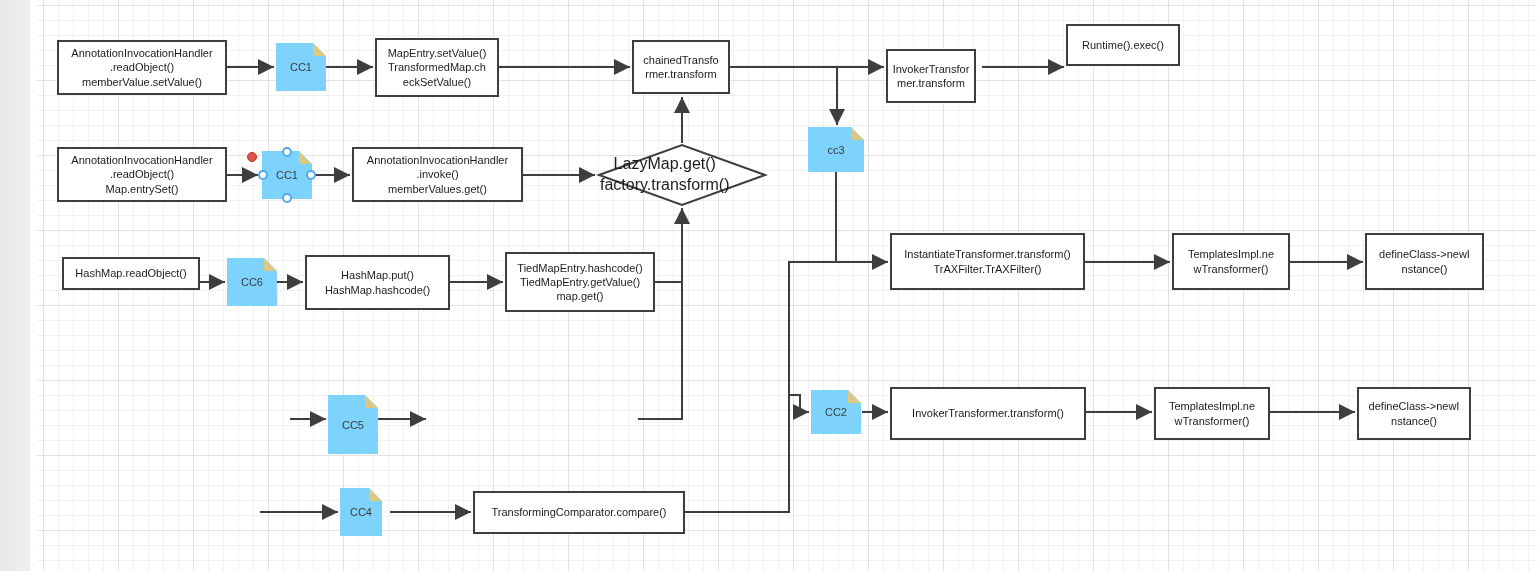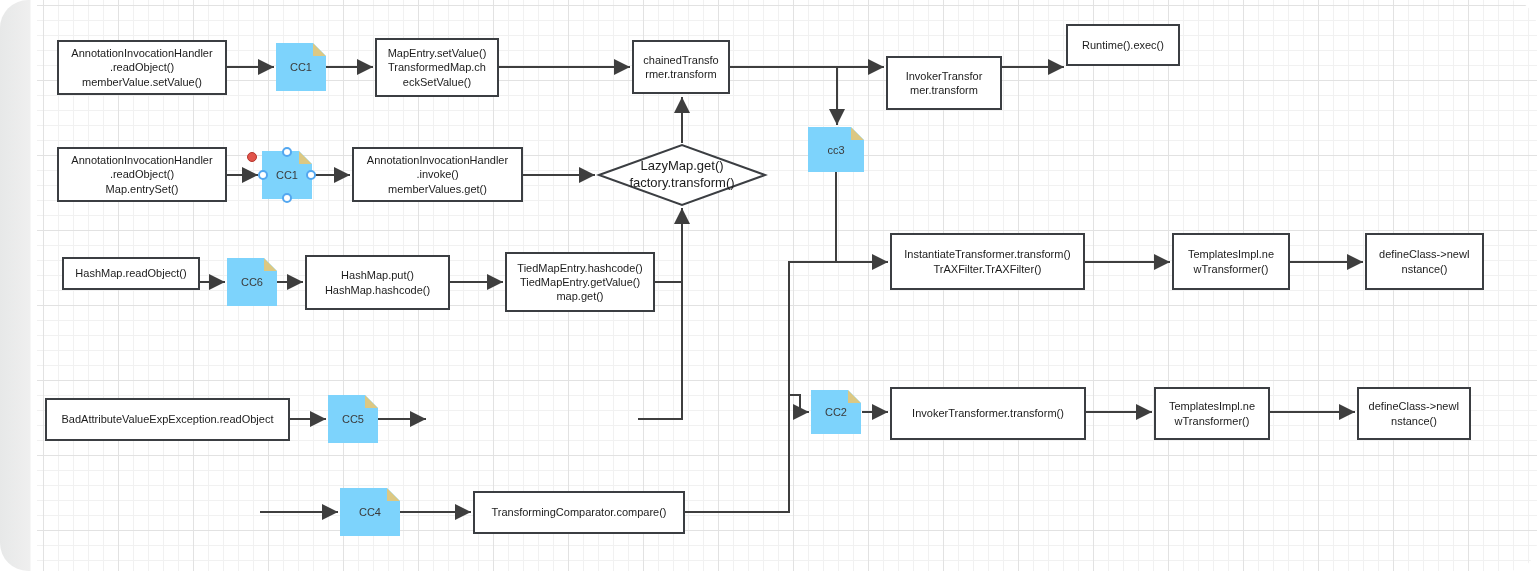--- a/index.html
+++ b/index.html
@@ -1,36 +1,36 @@
 <!DOCTYPE html>
 <html><head>
 <meta charset="utf-8">
 <style>
   html,body{margin:0;padding:0;background:#ffffff;}
   #canvas{position:relative;width:1537px;height:571px;overflow:hidden;
-          font-family:"Liberation Sans",sans-serif;border-radius:28px;}
+          font-family:"Liberation Sans",sans-serif;}
   #grid{position:absolute;left:37px;top:0;right:0;bottom:0;background-color:#ffffff;
     background-image:
       linear-gradient(to right,#e2e2e2 1px,transparent 1px),
       linear-gradient(to bottom,#e2e2e2 1px,transparent 1px),
       linear-gradient(to right,#f1f1f1 1px,transparent 1px),
       linear-gradient(to bottom,#f1f1f1 1px,transparent 1px);
     background-size:75px 75px,75px 75px,15px 15px,15px 15px;
     background-position:6px 5px;}
   #leftstrip{position:absolute;left:0;top:0;width:30px;height:100%;
     background:linear-gradient(to right,#e7e8e8,#efefef);border-right:1px solid #f7f7f7;}
   #edges{position:absolute;left:0;top:0;width:1537px;height:571px;z-index:1;}
   #edges polyline,#edges line{fill:none;stroke:#3e3e3e;stroke-width:2;}
   #edges polygon.diamond{fill:#ffffff;stroke:#3b3e42;stroke-width:2;}
   .node{position:absolute;z-index:2;box-sizing:border-box;background:#ffffff;
     border:2px solid #3b3e42;display:flex;align-items:center;justify-content:center;
     text-align:center;font-size:11px;line-height:1.3;color:#1c1c1c;
     white-space:pre-line;word-break:break-word;padding:1px 3px;}
-  .diamond-label{position:absolute;z-index:2;display:flex;align-items:center;justify-content:center;
-    text-align:center;font-size:13px;line-height:1.3;color:#1c1c1c;white-space:pre-line;}
+  .diamond-label{position:absolute;z-index:2;display:flex;align-items:center;justify-content:flex-start;
+    text-align:center;font-size:16px;line-height:1.3;color:#1c1c1c;white-space:pre-line;}
   .note{position:absolute;z-index:2;display:flex;align-items:center;justify-content:center;
     font-size:11px;color:#3a3a3a;background:#7dd3fc;
     clip-path:polygon(0 0,calc(100% - 13px) 0,100% 13px,100% 100%,0 100%);}
   .note::after{content:"";position:absolute;top:0;right:0;width:13px;height:13px;
     background:#DCC883;clip-path:polygon(0 0,100% 100%,0 100%);}
   .handle{position:absolute;z-index:5;width:10px;height:10px;border-radius:50%;
     box-sizing:border-box;background:#ffffff;border:2px solid #53a7f0;}
   .handle.red{background:#e2544b;border:1px solid #b5362d;}
 </style>
 </head>
@@ -87,21 +87,21 @@
 .readObject()
 memberValue.setValue()</span></div>
   <div class="note" style="left:276px;top:43px;width:50px;height:48px">
       <span>CC1</span>
     </div>
   <div class="node" style="left:375px;top:38px;width:124px;height:59px"><span>MapEntry.setValue()
 TransformedMap.ch
 eckSetValue()</span></div>
   <div class="node" style="left:632px;top:40px;width:98px;height:54px"><span>chainedTransfo
 rmer.transform</span></div>
-  <div class="node" style="left:886px;top:56px;width:116px;height:54px"><span>InvokerTransfor
+  <div class="node" style="left:886px;top:49px;width:90px;height:54px"><span>InvokerTransfor
 mer.transform</span></div>
   <div class="node" style="left:1066px;top:24px;width:114px;height:42px"><span>Runtime().exec()</span></div>
 
   <div class="node" style="left:57px;top:147px;width:170px;height:55px"><span>AnnotationInvocationHandler
 .readObject()
 Map.entrySet()</span></div>
   <div class="note" style="left:262px;top:151px;width:50px;height:48px">
       <span>CC1</span>
     </div>
   <div class="node" style="left:352px;top:147px;width:171px;height:55px"><span>AnnotationInvocationHandler
@@ -119,26 +119,25 @@
   <div class="node" style="left:62px;top:257px;width:138px;height:33px"><span>HashMap.readObject()</span></div>
   <div class="note" style="left:227px;top:258px;width:50px;height:48px">
       <span>CC6</span>
     </div>
   <div class="node" style="left:305px;top:255px;width:145px;height:55px"><span>HashMap.put()
 HashMap.hashcode()</span></div>
   <div class="node" style="left:505px;top:252px;width:150px;height:60px"><span>TiedMapEntry.hashcode()
 TiedMapEntry.getValue()
 map.get()</span></div>
 
-  <div class="node" style="left:45px;top:398px;width:245px;height:43px"><span>BadAttributeValueExpException.readObject</span></div>
-  <div class="note" style="left:328px;top:395px;width:50px;height:48px">
+  <div class="note" style="left:328px;top:395px;width:50px;height:59px">
       <span>CC5</span>
     </div>
 
-  <div class="note" style="left:340px;top:488px;width:60px;height:48px">
+  <div class="note" style="left:340px;top:488px;width:42px;height:48px">
       <span>CC4</span>
     </div>
   <div class="node" style="left:473px;top:491px;width:212px;height:43px"><span>TransformingComparator.compare()</span></div>
 
   <div class="note" style="left:808px;top:127px;width:56px;height:45px">
       <span>cc3</span>
     </div>
   <div class="node" style="left:890px;top:233px;width:195px;height:57px"><span>InstantiateTransformer.transform()
 TrAXFilter.TrAXFilter()</span></div>
   <div class="node" style="left:1172px;top:233px;width:118px;height:57px"><span>TemplatesImpl.ne

